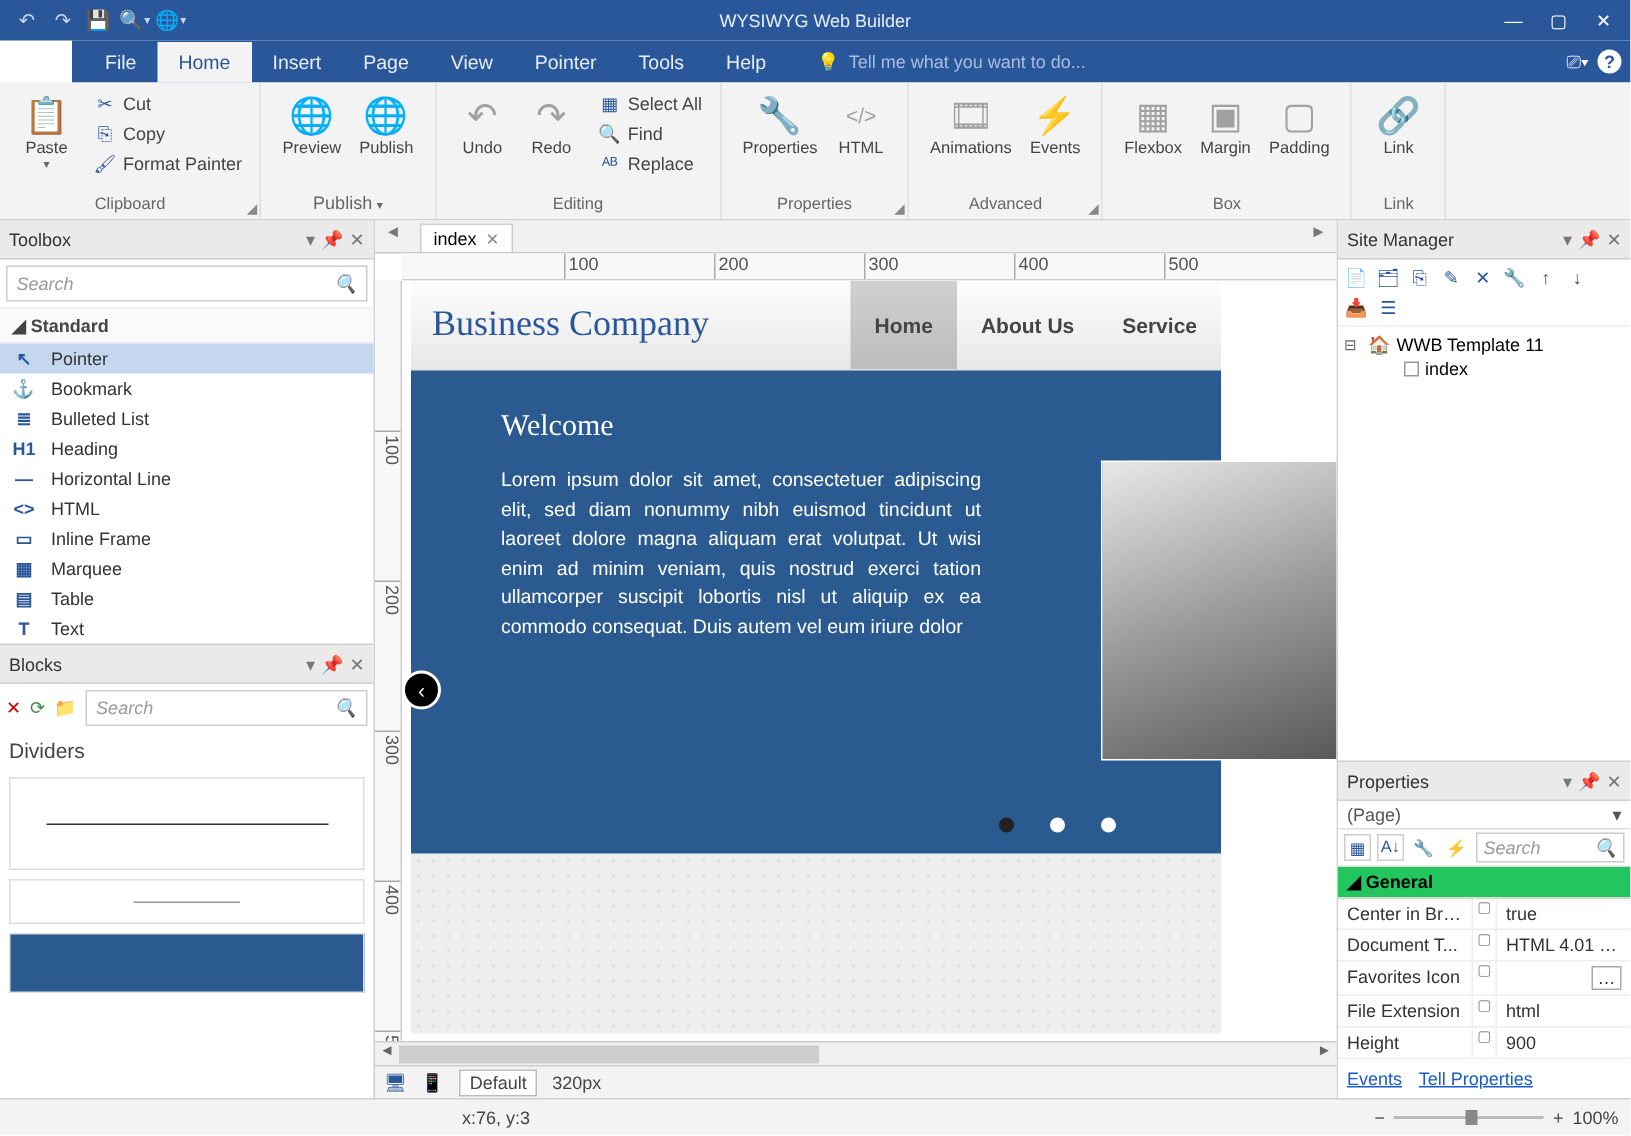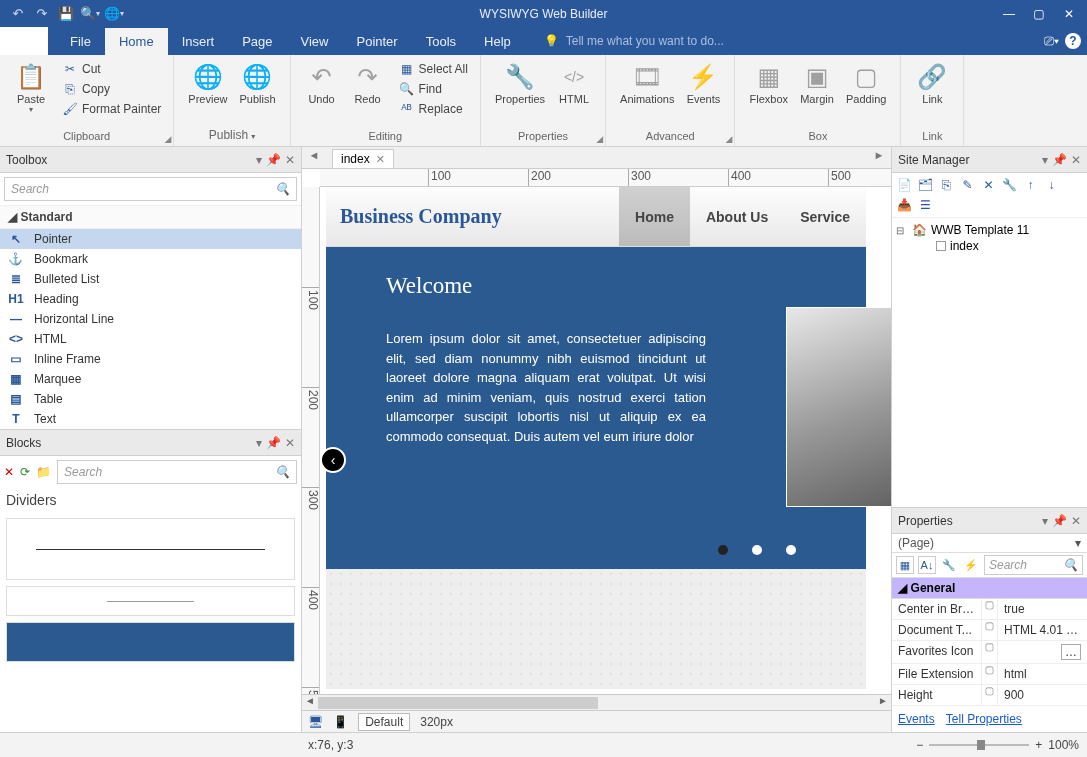--- a/index.html
+++ b/index.html
@@ -28,21 +28,21 @@
 .ribbon-btn-lg { display: flex; flex-direction: column; align-items: center; padding: 2px 6px; cursor: pointer; min-width: 46px; }
 .ribbon-btn-lg .icon { font-size: 24px; color: #2a579a; height: 32px; display: flex; align-items: center; }
 .ribbon-btn-lg.gray .icon { color: #a0a0a0; }
 .ribbon-btn-lg label { font-size: 11px; color: #444; margin-top: 0px; text-align: center; }
 .ribbon-btn-sm { display: flex; align-items: center; gap: 4px; padding: 2px 4px; cursor: pointer; height: 20px; font-size: 11px; color: #444; }
 .ribbon-btn-sm .ic { color: #2a579a; width: 16px; text-align: center; }
 .group-arrow { position: absolute; right: 2px; bottom: 2px; font-size: 9px; color: #888; }
 
 
 .workspace { position: absolute; top: 147px; bottom: 25px; left: 0; right: 0; display: flex; }
-.left-col { width: 302px; border-right: 1px solid #d0d0d0; display: flex; flex-direction: column; }
+.left-col { width: 250px; border-right: 1px solid #d0d0d0; display: flex; flex-direction: column; }
 .panel-header { height: 26px; background: #eaeaea; border-bottom: 1px solid #d0d0d0; display: flex; align-items: center; justify-content: space-between; padding: 0 6px; font-size: 14px; color: #333; }
 .panel-ctrls { display: flex; gap: 4px; font-size: 11px; color: #777; }
 .panel-ctrls span { cursor: pointer; }
 .search-box { height: 24px; border: 1px solid #ccc; margin: 4px; display: flex; align-items: center; padding: 0 6px; font-style: italic; color: #999; justify-content: space-between; }
 .tree-cat { padding: 4px 8px; font-size: 12px; font-weight: bold; color: #444; border-bottom: 1px solid #eee; border-top: 1px solid #eee; background: #fafafa; }
 .tool-item { display: flex; align-items: center; gap: 10px; padding: 3px 8px; font-size: 12px; color: #333; cursor: pointer; }
 .tool-item.selected { background: #c4d7ef; }
 .tool-icon { width: 16px; color: #2a579a; font-weight: bold; font-size: 12px; text-align: center; }
 .blocks-panel { border-top: 1px solid #d0d0d0; }
 .blocks-toolbar { display: flex; align-items: center; gap: 6px; padding: 4px; }
@@ -58,26 +58,26 @@
 .doc-tab { background: #fff; border: 1px solid #ccc; border-bottom: none; padding: 2px 8px; font-size: 12px; display: flex; align-items: center; gap: 6px; }
 .doc-tab .close-x { font-size: 11px; color: #888; cursor: pointer; }
 .ruler-h { height: 18px; background: #f8f8f8; border-bottom: 1px solid #ccc; margin-left: 18px; position: relative; font-size: 9px; color: #555; overflow: hidden; }
 .ruler-h .tick { position: absolute; top: 0; border-left: 1px solid #aaa; height: 18px; padding-left: 2px; }
 .ruler-v { width: 18px; background: #f8f8f8; border-right: 1px solid #ccc; position: relative; font-size: 9px; color: #555; overflow: hidden; }
 .ruler-v .tick { position: absolute; left: 0; border-top: 1px solid #aaa; width: 18px; writing-mode: vertical-rl; padding-top: 2px; }
 .canvas-body { flex: 1; display: flex; overflow: hidden; position: relative; }
 .canvas-scroll { flex: 1; background: #fff; overflow: hidden; position: relative; }
 .canvas-page { position: absolute; left: 6px; top: 0; width: 540px; }
 .cv-header { height: 60px; background: linear-gradient(#fdfdfd,#e8e8e8); display: flex; align-items: center; border-bottom: 1px solid #ddd; }
-.cv-logo { font-family: Tahoma; font-size: 20px; font-weight: bold; color: #2a579a; padding-left: 14px; flex: 1; }
+.cv-logo { font-family: Tahoma; font-size: 24px; font-weight: normal; color: #2a579a; padding-left: 14px; flex: 1; }
 .cv-nav { display: flex; height: 100%; }
 .cv-nav div { padding: 0 16px; display: flex; align-items: center; font-size: 14px; color: #444; font-weight: bold; }
 .cv-nav .act { background: linear-gradient(#d0d0d0,#bcbcbc); }
 .cv-hero { background: #2a5a8f; height: 322px; position: relative; color: #fff; padding: 26px 60px; }
-.cv-hero h2 { font-family: 'Segoe UI Light'; font-size: 23px; font-weight: 300; margin-bottom: 30px; }
+.cv-hero h2 { font-family: 'Segoe UI Light'; font-size: 20px; font-weight: 300; margin-bottom: 14px; }
 .cv-hero p { font-size: 13px; line-height: 1.5; text-align: justify; width: 320px; }
 .cv-img { position: absolute; right: -100px; top: 60px; width: 180px; height: 200px; background: linear-gradient(160deg,#e8e8e8,#999,#555); border: 1px solid #fff; }
 .cv-arrow { position: absolute; left: -6px; top: 200px; width: 26px; height: 26px; border-radius: 50%; background: #000; border: 2px solid #fff; display: flex; align-items: center; justify-content: center; color: #fff; font-size: 14px; }
 .cv-dots { position: absolute; bottom: 14px; right: 70px; display: flex; gap: 24px; }
 .cv-dots span { width: 10px; height: 10px; border-radius: 50%; background: #fff; display: inline-block; }
 .cv-dots span.fill { background: #222; }
 .cv-footer { height: 120px; background: #eee; background-image: radial-gradient(#e0e0e0 1px, transparent 1px); background-size: 10px 10px; }
 .scrollbar-h { height: 16px; background: #f0f0f0; border-top: 1px solid #ccc; position: relative; }
 .scrollbar-h .thumb { position: absolute; left: 16px; width: 280px; top: 2px; height: 12px; background: #cdcdcd; }
 .scrollbar-h .arr { position: absolute; top: 0; width: 16px; text-align: center; font-size: 10px; color: #666; }
@@ -89,21 +89,21 @@
 .sm-toolbar { display: flex; gap: 4px; padding: 4px; border-bottom: 1px solid #eee; flex-wrap: wrap; }
 .sm-toolbar span { width: 17px; height: 16px; display: inline-flex; align-items: center; justify-content: center; font-size: 12px; color: #2a579a; cursor: pointer; }
 .sm-tree { flex: 1; padding: 4px; font-size: 12px; }
 .sm-tree-row { display: flex; align-items: center; gap: 4px; padding: 1px 0; }
 .sm-tree-row .exp { width: 12px; font-size: 10px; color: #666; }
 .props-panel { border-top: 1px solid #d0d0d0; }
 .props-sel { padding: 2px 6px; border-bottom: 1px solid #ddd; font-size: 11px; color: #555; display: flex; justify-content: space-between; }
 .props-toolbar { display: flex; align-items: center; gap: 4px; padding: 2px 4px; border-bottom: 1px solid #ddd; }
 .props-toolbar .pbtn { width: 18px; height: 18px; display: flex; align-items: center; justify-content: center; font-size: 11px; color: #2a579a; border: 1px solid #ccc; cursor: pointer; }
 .props-search { flex: 1; border: 1px solid #ccc; height: 20px; padding: 0 4px; font-style: italic; color: #999; display: flex; align-items: center; justify-content: space-between; }
-.prop-cat { background: #c4b5fd; padding: 3px 6px; font-weight: bold; font-size: 12px; border-bottom: 1px solid #ddd; }
+.prop-cat { background: #22c55e; padding: 3px 6px; font-weight: bold; font-size: 12px; border-bottom: 1px solid #ddd; }
 .prop-row { display: flex; border-bottom: 1px solid #eee; font-size: 11px; }
 .prop-row .k { width: 90px; padding: 3px 6px; border-right: 1px solid #eee; color: #333; overflow: hidden; white-space: nowrap; text-overflow: ellipsis; }
 .prop-row .ic { width: 16px; border-right: 1px solid #eee; text-align: center; color: #888; font-size: 10px; }
 .prop-row .v { flex: 1; padding: 3px 6px; color: #333; overflow: hidden; white-space: nowrap; text-overflow: ellipsis; }
 .prop-links { padding: 6px; font-size: 12px; }
 .prop-links a { color: #1a5cc8; text-decoration: underline; margin-right: 8px; cursor: pointer; }
 
 
 .statusbar { position: absolute; bottom: 0; left: 0; right: 0; height: 25px; background: #f3f3f3; border-top: 1px solid #d0d0d0; display: flex; align-items: center; padding: 0 8px; font-size: 11px; color: #444; }
 .statusbar .coords { margin-left: 300px; }

